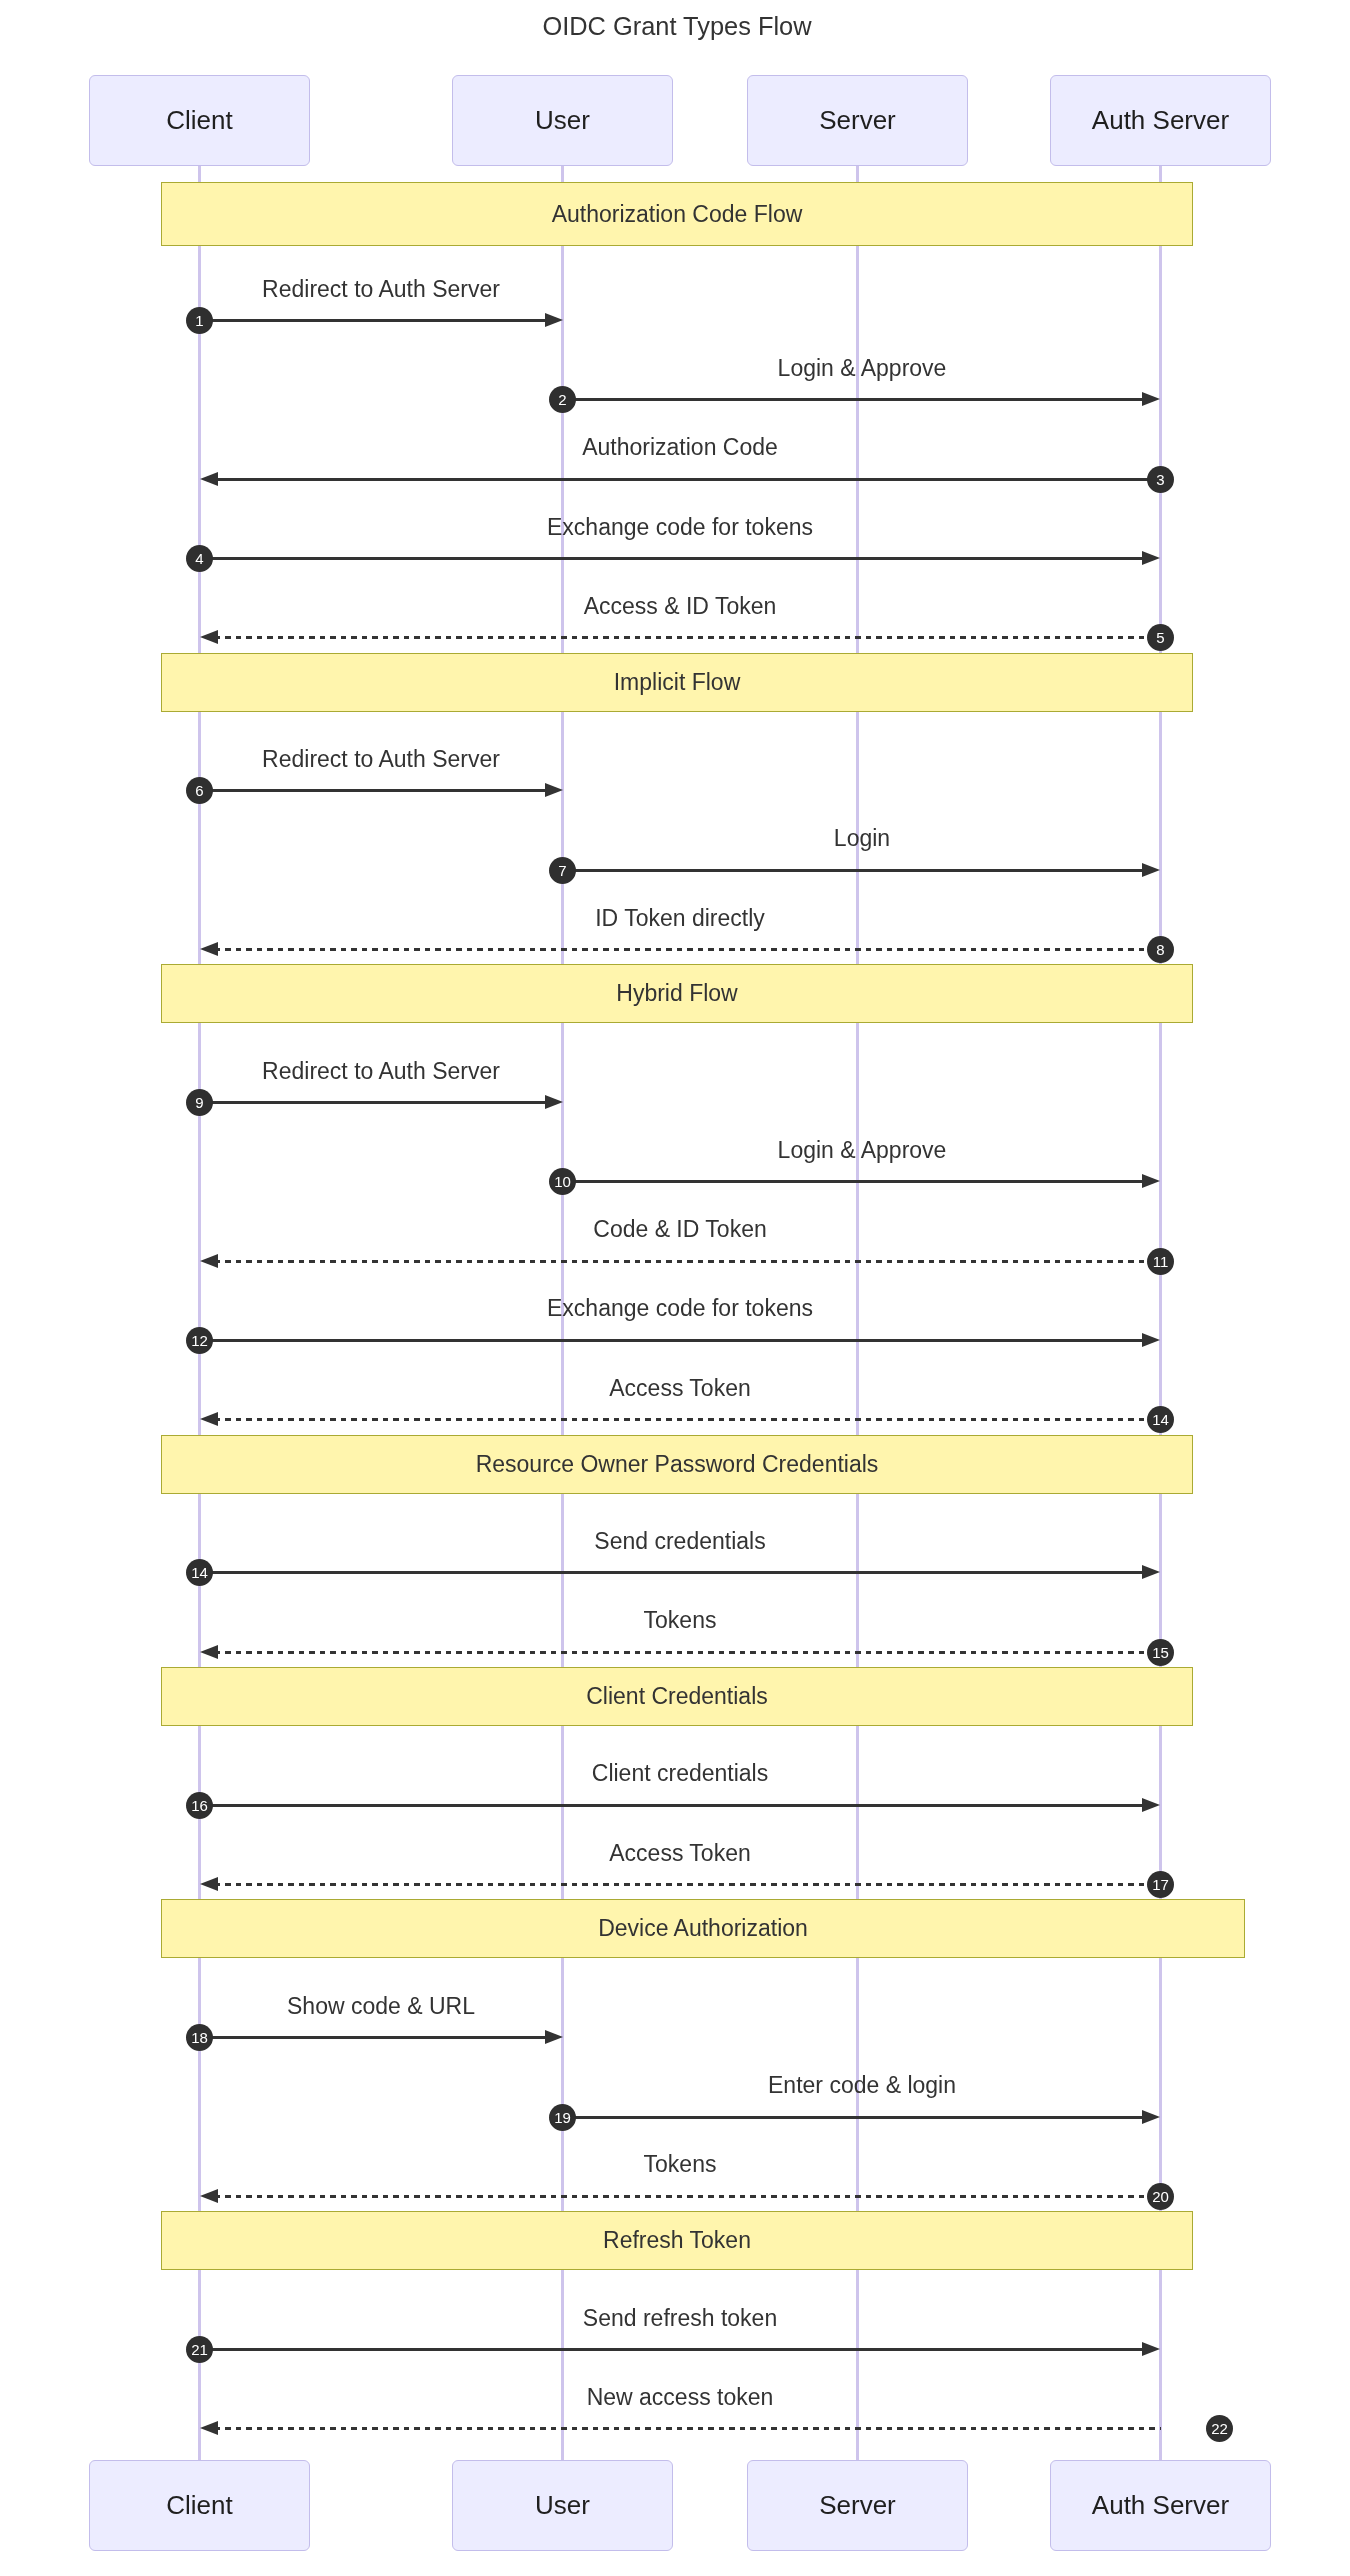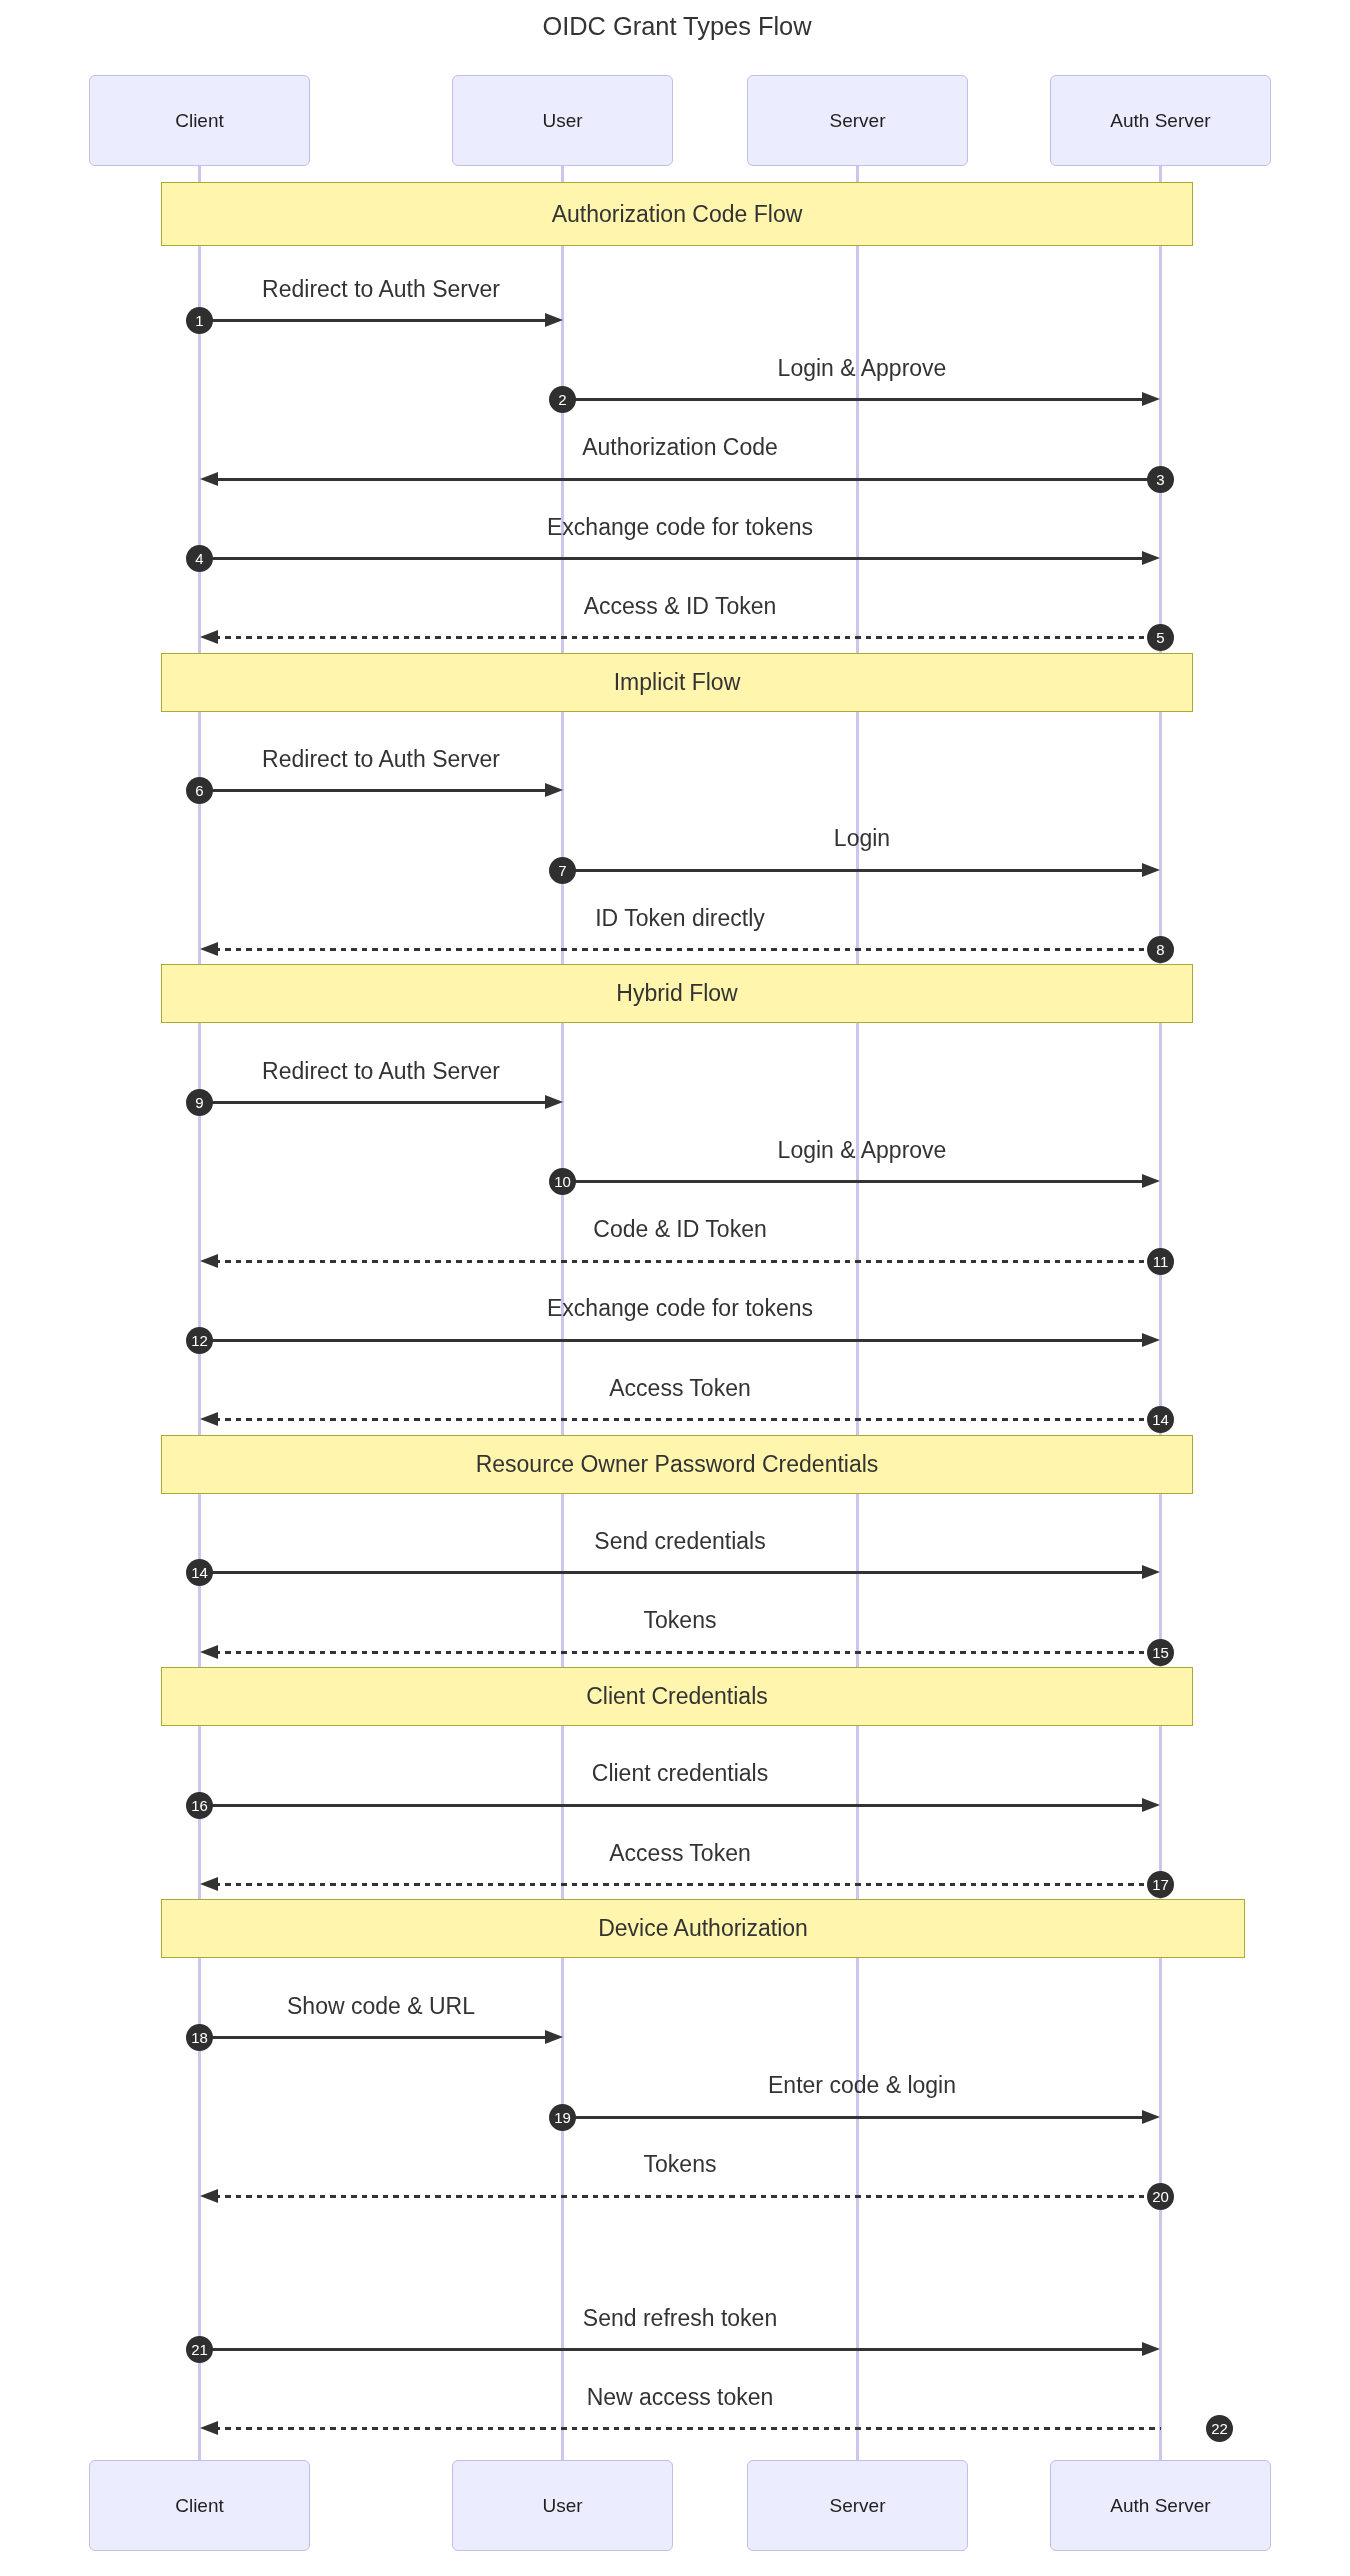--- a/index.html
+++ b/index.html
@@ -14,21 +14,21 @@
   .diagram-title{
     font-size:25.4px;color:#333333;white-space:nowrap;
     transform:translateX(-50%);
   }
   .actor-box{
     background:var(--actor-fill,#ECECFF);
     border:1.5px solid var(--actor-border,#C3BDEB);
     border-radius:6px;
     box-sizing:border-box;
     display:flex;align-items:center;justify-content:center;
-    font-size:19px;color:#1f1f1f;
+    font-size:26px;color:#1f1f1f;
     z-index:5;
   }
   .lifeline{
     width:3px;background:var(--lifeline,#CEC4EC);
     z-index:1;
   }
   .banner{
     background:var(--banner-fill,#FFF5AD);
     border:1.5px solid var(--banner-border,#AAAA33);
     box-sizing:border-box;
@@ -188,20 +188,23 @@
     <div class="abs head-right" style="left: 545px; top: 2030px;"></div>
     <div class="abs badge" style="left: 186px; top: 2024px;">18</div>
     <div class="abs msg-label" style="left: 862px; top: 2072px;">Enter code &amp; login</div>
     <div class="abs line-solid" style="left: 563px; top: 2116px; width: 582px;"></div>
     <div class="abs head-right" style="left: 1142px; top: 2110px;"></div>
     <div class="abs badge" style="left: 549px; top: 2104px;">19</div>
     <div class="abs msg-label" style="left: 680px; top: 2151px;">Tokens</div>
     <div class="abs line-dashed" style="left: 215px; top: 2195px; width: 946px;"></div>
     <div class="abs head-left" style="left: 200px; top: 2189px;"></div>
     <div class="abs badge" style="left: 1147px; top: 2183px;">20</div>
+    <div class="abs banner" style="left: 161px; top: 2211px; width: 1032px; height: 59px;">
+      <span>Refresh Token</span>
+    </div>
     <div class="abs msg-label" style="left: 680px; top: 2305px;">Send refresh token</div>
     <div class="abs line-solid" style="left: 200px; top: 2348px; width: 946px;"></div>
     <div class="abs head-right" style="left: 1142px; top: 2342px;"></div>
     <div class="abs badge" style="left: 186px; top: 2336px;">21</div>
     <div class="abs msg-label" style="left: 680px; top: 2384px;">New access token</div>
     <div class="abs line-dashed" style="left: 215px; top: 2427px; width: 946px;"></div>
     <div class="abs head-left" style="left: 200px; top: 2421px;"></div>
     <div class="abs badge" style="left: 1206px; top: 2415px;">22</div>
   </div>
 

